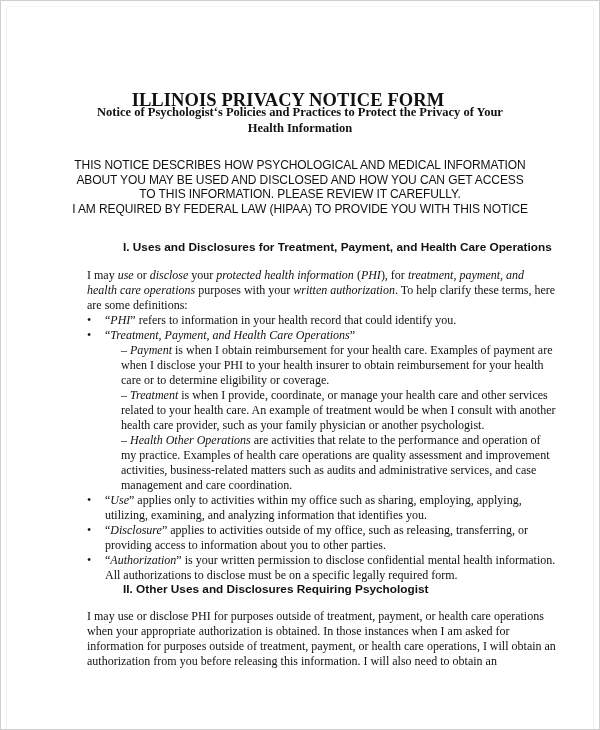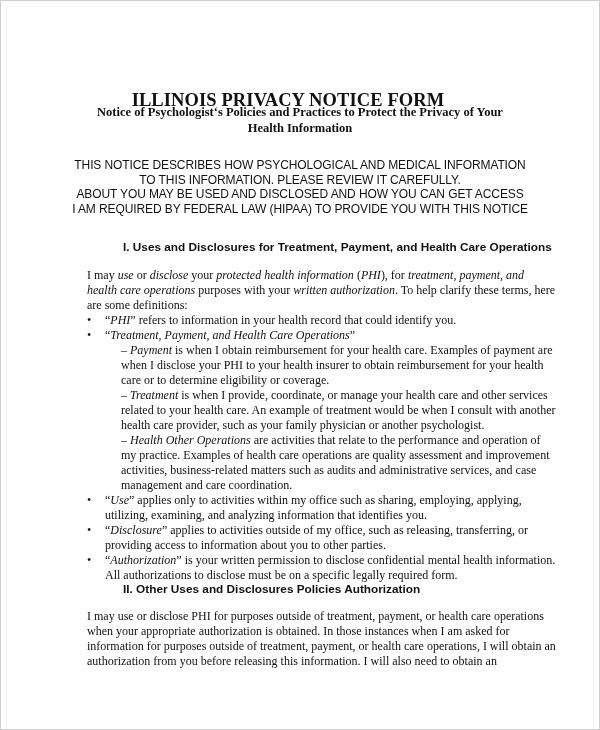--- a/index.html
+++ b/index.html
@@ -46,22 +46,22 @@
   <div class="inner-edge-r"></div>
   <div class="inner-edge-t"></div>
 </div>
 
 <div class="title serif">ILLINOIS PRIVACY NOTICE FORM</div>
 
 <div class="subtitle serif">Notice of Psychologist‘s Policies and Practices to Protect the Privacy of Your Health Information</div>
 
 <div class="notice sans">
   <div>THIS NOTICE DESCRIBES HOW PSYCHOLOGICAL AND MEDICAL INFORMATION</div>
+  <div>ABOUT YOU MAY BE USED AND DISCLOSED AND HOW YOU CAN GET ACCESS</div>
   <div>TO THIS INFORMATION.  PLEASE REVIEW IT CAREFULLY.</div>
-  <div>ABOUT YOU MAY BE USED AND DISCLOSED AND HOW YOU CAN GET ACCESS</div>
   <div>I AM REQUIRED BY FEDERAL LAW (HIPAA) TO PROVIDE YOU WITH THIS NOTICE</div>
 </div>
 
 <div class="h-section sans" style="top:240px;">I.  Uses and Disclosures for Treatment, Payment, and Health Care Operations</div>
 
 <div class="body-text serif" style="top:268px;">
   <p><span>I may </span><i>use</i><span> or </span><i>disclose</i><span> your </span><i>protected health information</i><span> (</span><i>PHI</i><span>), for </span><i>treatment, payment, and health care operations</i><span> purposes with your </span><i>written authorization</i><span>.  To help clarify these terms, here are some definitions:</span></p>
 
   <div class="bul">
     <span class="dot">•</span>
@@ -86,15 +86,15 @@
     <span class="dot">•</span>
     <span class="txt"><span>“</span><i>Disclosure</i><span>” applies to activities outside of my office, such as releasing, transferring, or providing access to information about you to other parties.</span></span>
   </div>
 
   <div class="bul">
     <span class="dot">•</span>
     <span class="txt"><span>“</span><i>Authorization</i><span>” is your written permission to disclose confidential mental health information.  All authorizations to disclose must be on a specific legally required form.</span></span>
   </div>
 </div>
 
-<div class="h-section sans" style="top:582px;">II.  Other Uses and Disclosures Policies Authorization</div>
+<div class="h-section sans" style="top:582px;">II.  Other Uses and Disclosures Requiring Psychologist</div>
 
 <div class="body-text serif" style="top:609px;">I may use or disclose PHI for purposes outside of treatment, payment, or health care operations when your appropriate authorization is obtained.  In those instances when I am asked for information for purposes outside of treatment, payment, or health care operations, I will obtain an authorization from you before releasing this information.   I will also need to obtain an</div>
 
 </body></html>

